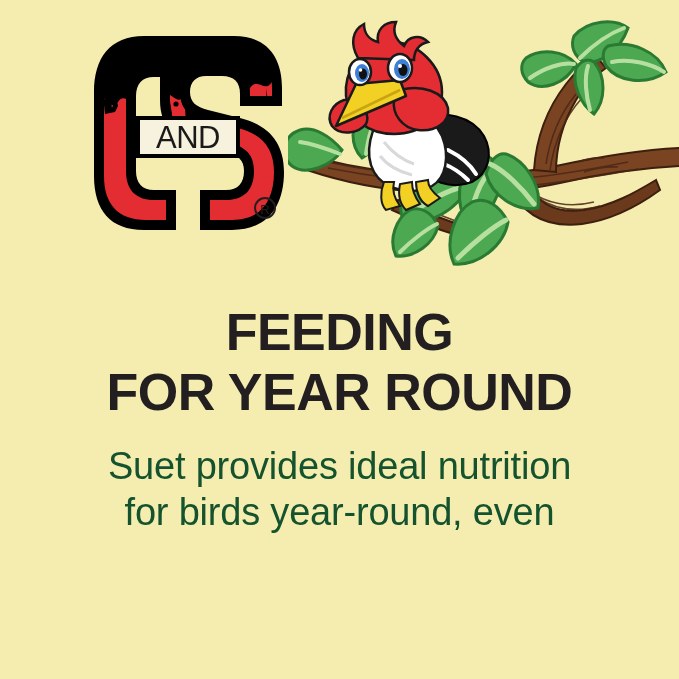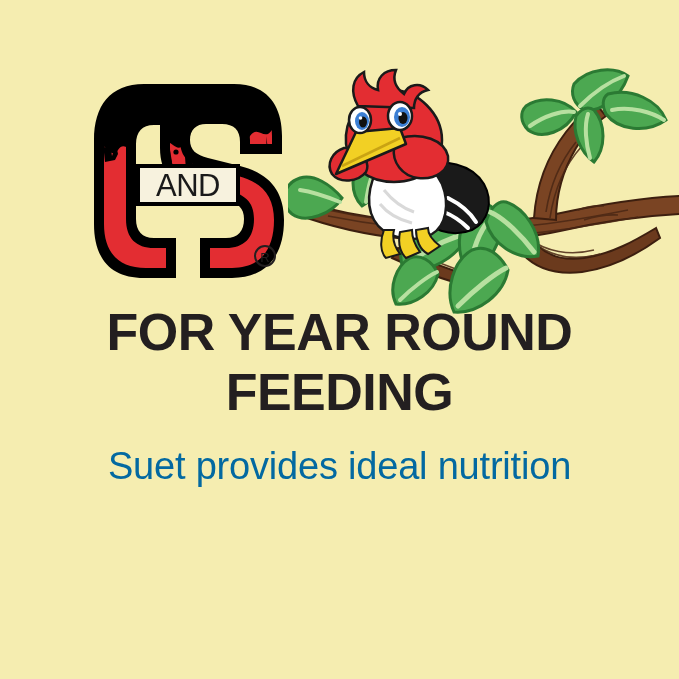--- a/index.html
+++ b/index.html
@@ -21,21 +21,20 @@
     overflow: hidden;
   }
 
   
   #art-band {
     position: absolute;
     left: 0;
     top: 0;
     width: 679px;
     height: 280px;
-    margin-top: 48px;
   }
 
   #brand-logo {
     position: absolute;
     left: 88px;
     top: 30px;
     width: 210px;
     height: 205px;
   }
   #brand-logo svg { display: block; width: 100%; height: 100%; }
@@ -338,21 +337,22 @@
             <path d="M96 168 C92 178 92 190 98 196 L112 192 C106 184 104 176 106 168 Z" fill="#F2D024" stroke="#1A1A1A" stroke-width="2"></path>
             <path d="M112 170 C110 180 112 190 118 196 L132 190 C126 182 124 176 124 168 Z" fill="#F2D024" stroke="#1A1A1A" stroke-width="2"></path>
             <path d="M128 168 C128 178 132 188 140 192 L152 184 C144 178 140 172 140 166 Z" fill="#F2D024" stroke="#1A1A1A" stroke-width="2"></path>
           </g>
         </g>
       </svg>
     </div>
   </div>
 
   <div id="headline" style="color: rgb(35, 31, 32);">
+    <span class="hl-line">FEEDING</span>
     <span class="hl-line">FOR YEAR ROUND</span>
-    <span class="hl-line">FEEDING</span>
   </div>
 
-  <div id="subcopy" style="color: #0369a1;">
+  <div id="subcopy" style="color: #14532d;">
     <span class="sc-line">Suet provides ideal nutrition</span>
+    <span class="sc-line">for birds year-round, even</span>
   </div>
 
 </div>
 
 </body></html>

